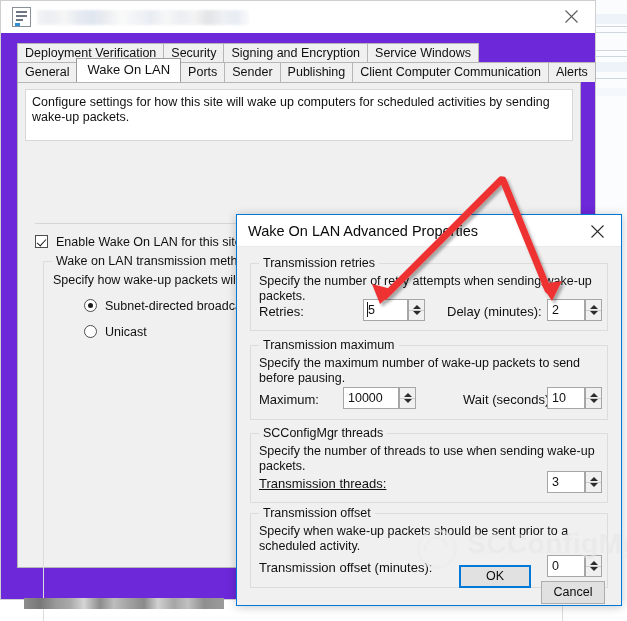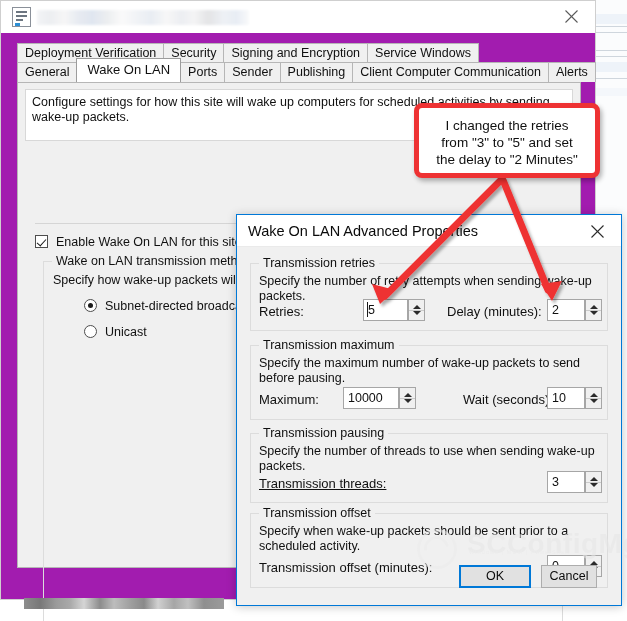--- a/index.html
+++ b/index.html
@@ -42,21 +42,21 @@
     background: #eef3f9;
   }
 
   
   #main-window {
     position: absolute;
     left: 0px;
     top: 0px;
     width: 596px;
     height: 600px;
-    background: #a21caf;
+    background: #6d28d9;
     border: 1px solid #cfcfcf;
     box-sizing: border-box;
   }
   #titlebar {
     position: absolute;
     left: 0; top: 0;
     width: 100%;
     height: 32px;
     background: #ffffff;
     box-sizing: border-box;
@@ -603,21 +603,21 @@
       <div class="sp-input" style="width:38px;">10</div>
       <div class="sp-btns" style="left:38px;">
         <span class="up"></span>
         <span class="mid"></span>
         <span class="dn"></span>
       </div>
     </div>
   </div>
 
   <div class="groupbox" style="left:13px; top:218px; width:358px; height:70px;">
-    <span class="gb-title">Transmission pausing</span>
+    <span class="gb-title">SCConfigMgr threads</span>
     <span class="gb-text" style="left:8px; top:10px; width:345px;">Specify the number of threads to use when sending wake-up packets.</span>
 
     <span class="field-label" style="left:8px; top:42px;text-decoration:underline;">Transmission threads:</span>
     <div class="spin" style="left:296px; top:37px; width:55px;">
       <div class="sp-input" style="width:38px;">3</div>
       <div class="sp-btns" style="left:38px;">
         <span class="up"></span>
         <span class="mid"></span>
         <span class="dn"></span>
       </div>
@@ -640,41 +640,34 @@
   </div>
 
   <div id="watermark">
     <span class="wm-ring"></span>
     <span class="wm-swoosh"></span>
     <span class="wm-text">SCConfigMgr</span>
     <span class="wm-sub">Windows | MDM | PowerShell</span>
   </div>
 
   <div class="dlg-button default" style="left:222px; top:350px; width:72px;">OK</div>
-  <div class="dlg-button" style="left:304px; top:350px; width:56px;">Cancel</div>
+  <div class="dlg-button" style="left:304px; top:366px; width:64px;">Cancel</div>
 </div>
 
 <div id="annotation-layer">
 
   <svg width="627" height="621" style="position:absolute;left:0;top:0;">
     <defs>
       <filter id="arrowShadow" x="-30%" y="-30%" width="180%" height="180%">
         <feDropShadow dx="2.5" dy="3" stdDeviation="1.8" flood-color="#000000" flood-opacity="0.32"></feDropShadow>
       </filter>
     </defs>
     <g filter="url(#arrowShadow)">
 
       <line x1="501" y1="180" x2="385" y2="296" stroke="#ee3233" stroke-width="7" stroke-linecap="round"></line>
       <polygon points="380,304 372,284 395,290" fill="#ee3233"></polygon>
 
       <line x1="503" y1="180" x2="548" y2="290" stroke="#ee3233" stroke-width="7" stroke-linecap="round"></line>
       <polygon points="552,301 541,284 562,281" fill="#ee3233"></polygon>
     </g>
   </svg>
 
-  <div id="callout-box">
-    <div id="callout-text">
-      <div>I changed the retries</div>
-      <div>from "3" to "5" and set</div>
-      <div>the delay to "2 Minutes"</div>
-    </div>
-  </div>
 </div>
 
 </body></html>

